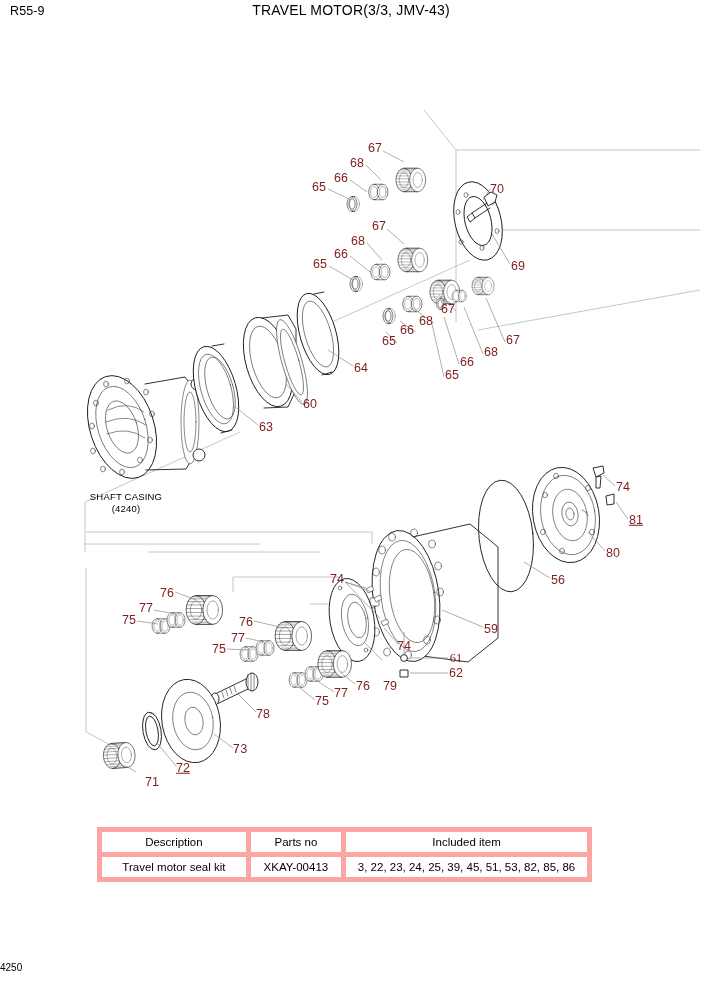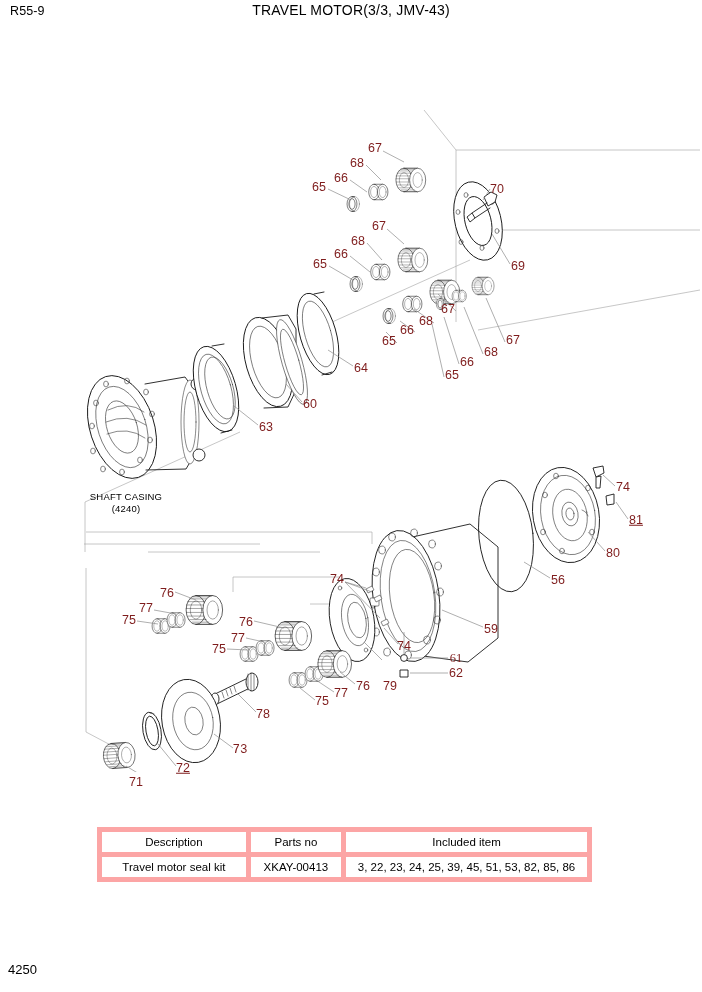--- a/index.html
+++ b/index.html
@@ -70,22 +70,22 @@
     font-weight: normal;
   }
   #kit-table thead th { height: 20px; }
   #kit-table tbody td { height: 20px; }
   .col-desc  { width: 150px; }
   .col-parts { width: 96px; }
   .col-incl  { width: 249px; margin-top: 16px; }
 
   
   #page-number {
-    position: absolute; left: 8px; top: 962px;
-    font-size: 13px;
+    position: absolute; left: 0; top: 962px;
+    font-size: 10px;
   }
 </style>
 </head>
 <body>
 
 <div id="model-code">R55-9</div>
 
 <div id="page-title">TRAVEL MOTOR(3/3, JMV-43)</div>
 
 <div id="drawing">
@@ -507,21 +507,21 @@
       <div class="callout" style="left: 404px; top: 614px;">74</div>
       <div class="callout" style="left: 390px; top: 630px; margin-top: 24px;">79</div>
       <div class="callout" style="left: 456px; top: 626px; font-family: Liberation Serif, serif;">61</div>
       <div class="callout" style="left: 456px; top: 641px;">62</div>
       <div class="callout" style="left: 363px; top: 654px;">76</div>
       <div class="callout" style="left: 341px; top: 661px;">77</div>
       <div class="callout" style="left: 322px; top: 669px;">75</div>
       <div class="callout" style="left: 263px; top: 682px;">78</div>
       <div class="callout" style="left: 240px; top: 718px; font-family: Liberation Mono, monospace;">73</div>
       <div class="callout" style="left: 183px; top: 736px; text-decoration: underline;">72</div>
-      <div class="callout" style="left: 136px; top: 750px;">71</div>
+      <div class="callout" style="left: 152px; top: 750px;">71</div>
     </div>
 
   <div class="sub-caption" style="left:126px; top:459px;">SHAFT CASING
 (4240)</div>
 </div>
 
 <table id="kit-table">
   <thead>
     <tr>
       <th class="col-desc">Description</th>

